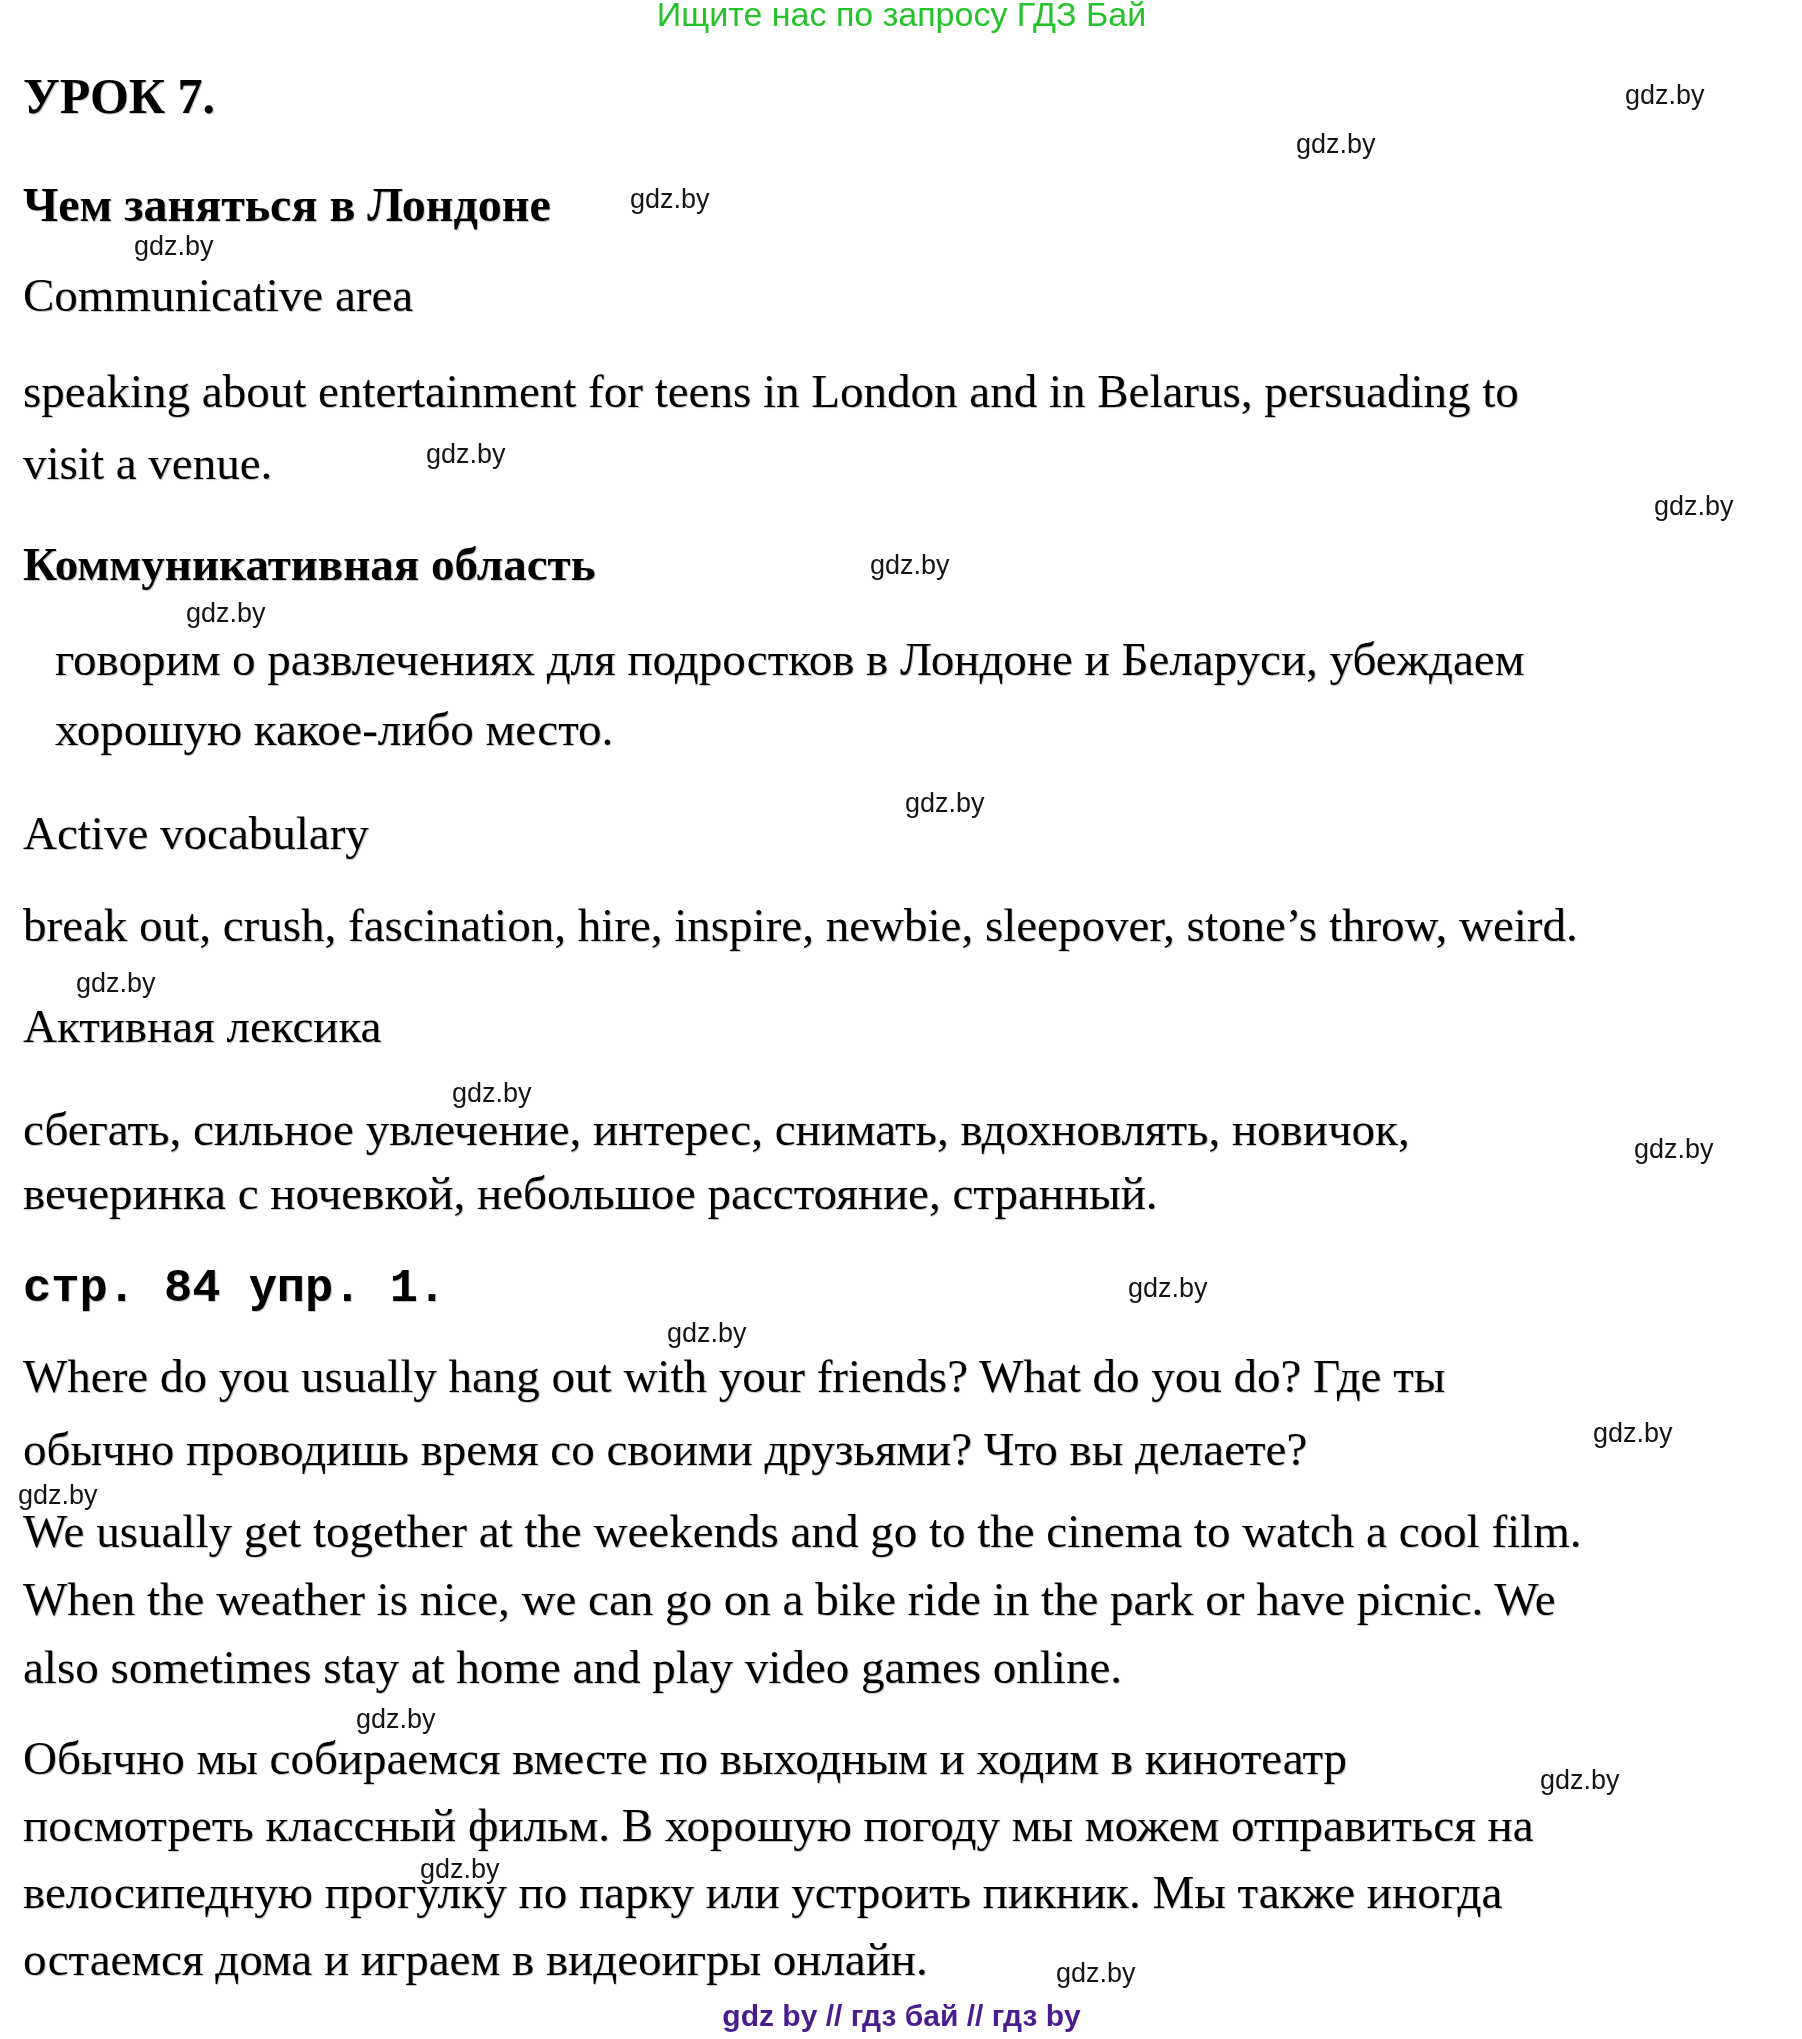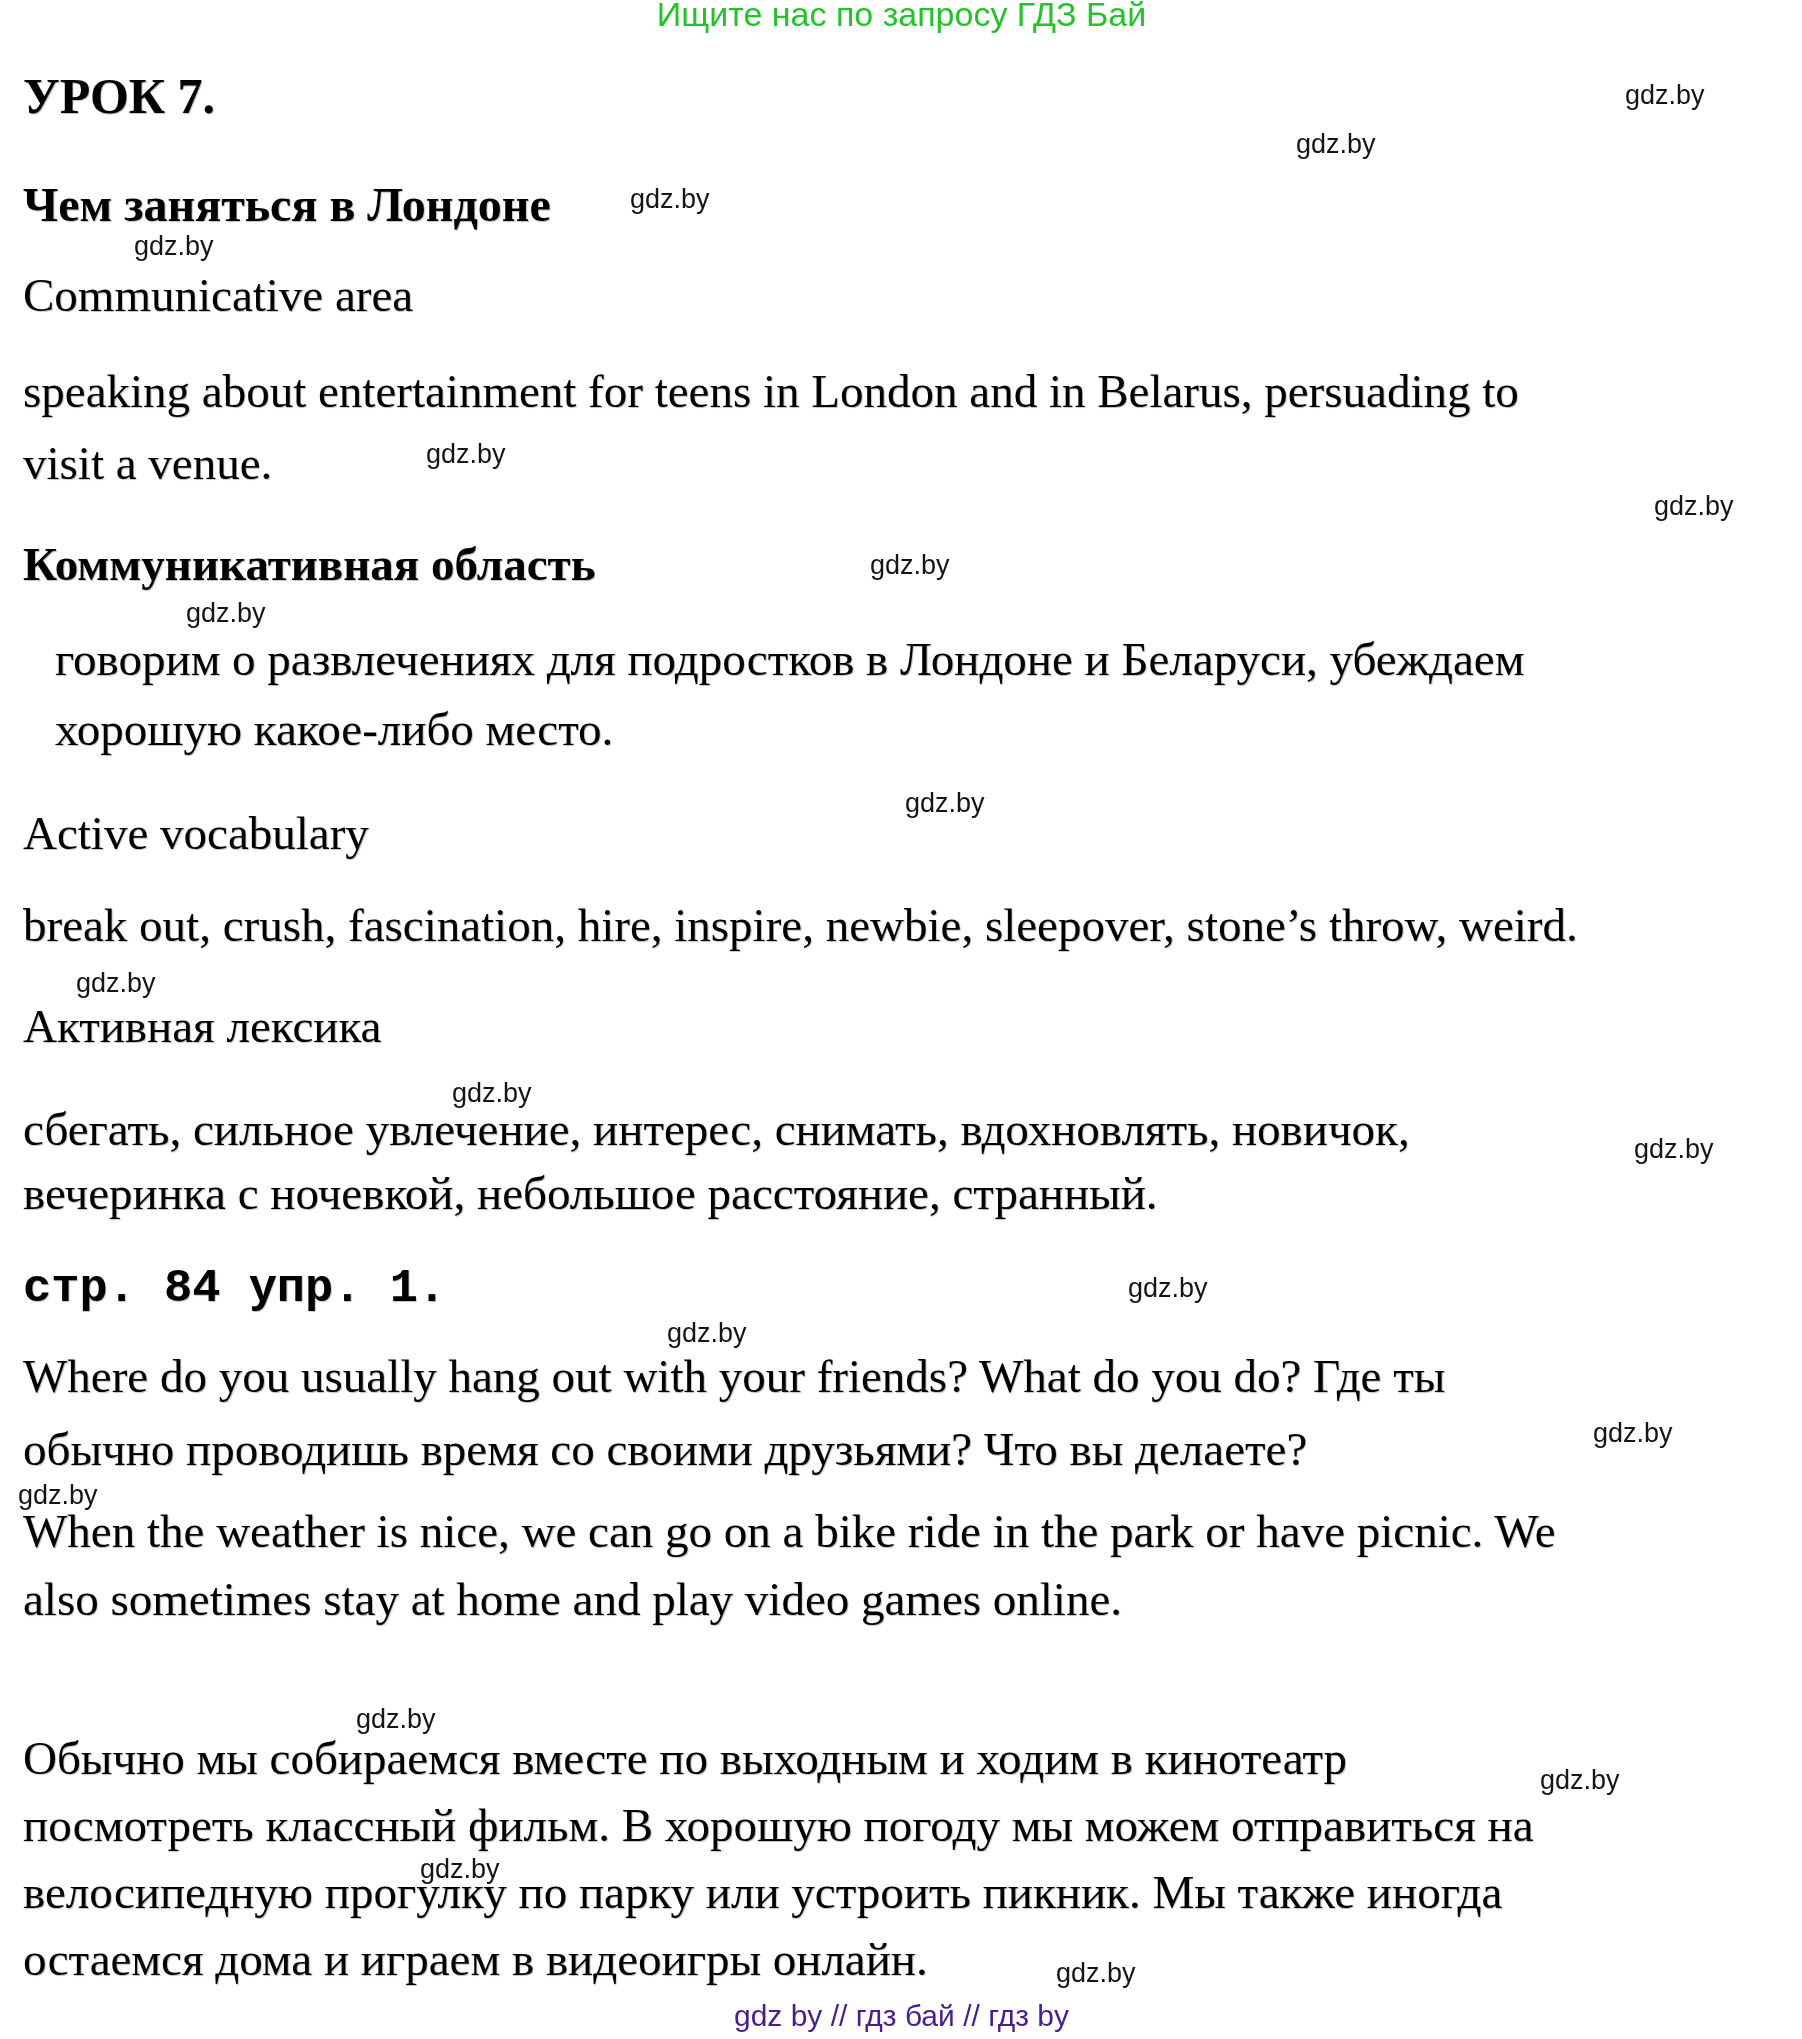--- a/index.html
+++ b/index.html
@@ -30,20 +30,21 @@
   }
   .footer {
     position: absolute;
     top: 1999px;
     left: 50%;
     transform: translateX(-50%);
     font-family: "Liberation Sans", sans-serif;
     font-size: 30px;
     color: #4a1d8f;
     white-space: nowrap;
+    font-weight: bold;
   }
   
   .blk {
     position: absolute;
     left: 23px;
     margin: 0;
     font-size: 47px;
     line-height: 1.2;
     white-space: nowrap;
     text-shadow: 0.9px 0.9px 0.9px rgba(0,0,0,0.25);
@@ -114,20 +115,21 @@
   </p>
 
   <h3 class="blk bold" id="exercise-heading">стр. 84 упр. 1.</h3>
 
   <p class="blk para" id="p-question">
     <span class="line">Where do you usually hang out with your friends? What do you do? Где ты</span>
     <span class="line">обычно проводишь время со своими друзьями? Что вы делаете?</span>
   </p>
 
   <p class="blk para" id="p-answer-en">
+    <span class="line">We usually get together at the weekends and go to the cinema to watch a cool film.</span>
     <span class="line">When the weather is nice, we can go on a bike ride in the park or have picnic. We</span>
     <span class="line">also sometimes stay at home and play video games online.</span>
   </p>
 
   <p class="blk para" id="p-answer-ru">
     <span class="line">Обычно мы собираемся вместе по выходным и ходим в кинотеатр</span>
     <span class="line">посмотреть классный фильм. В хорошую погоду мы можем отправиться на</span>
     <span class="line">велосипедную прогулку по парку или устроить пикник. Мы также иногда</span>
     <span class="line">остаемся дома и играем в видеоигры онлайн.</span>
   </p>

